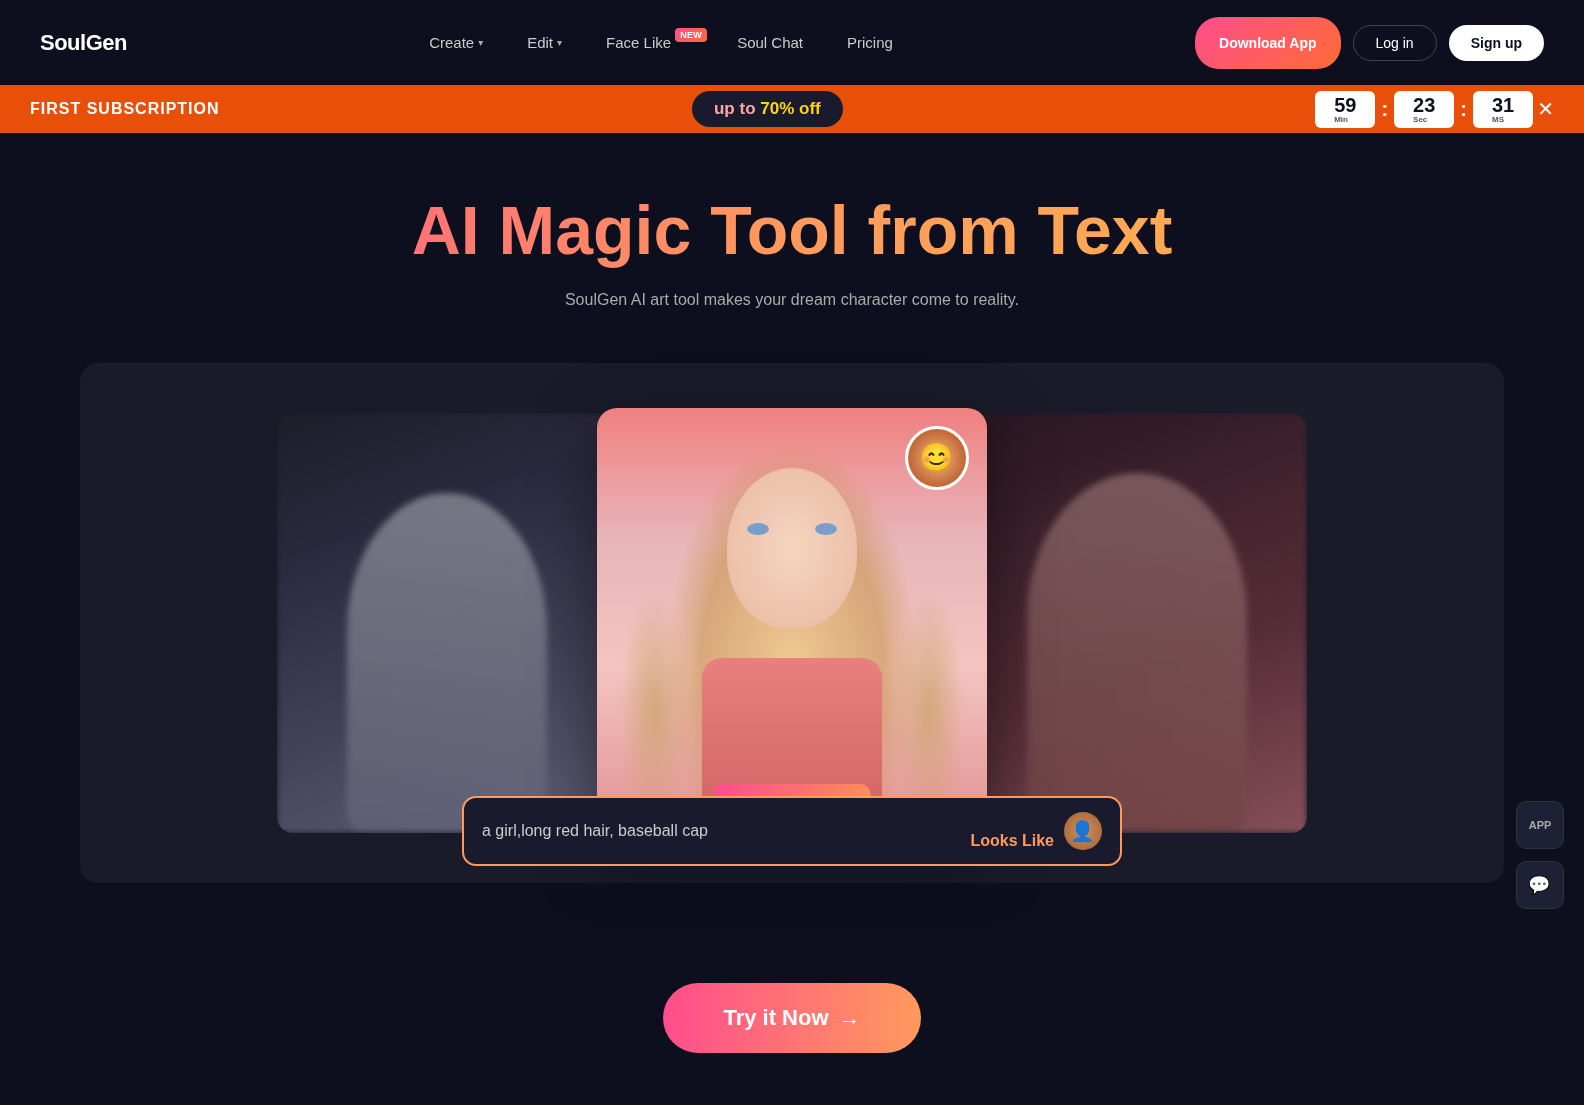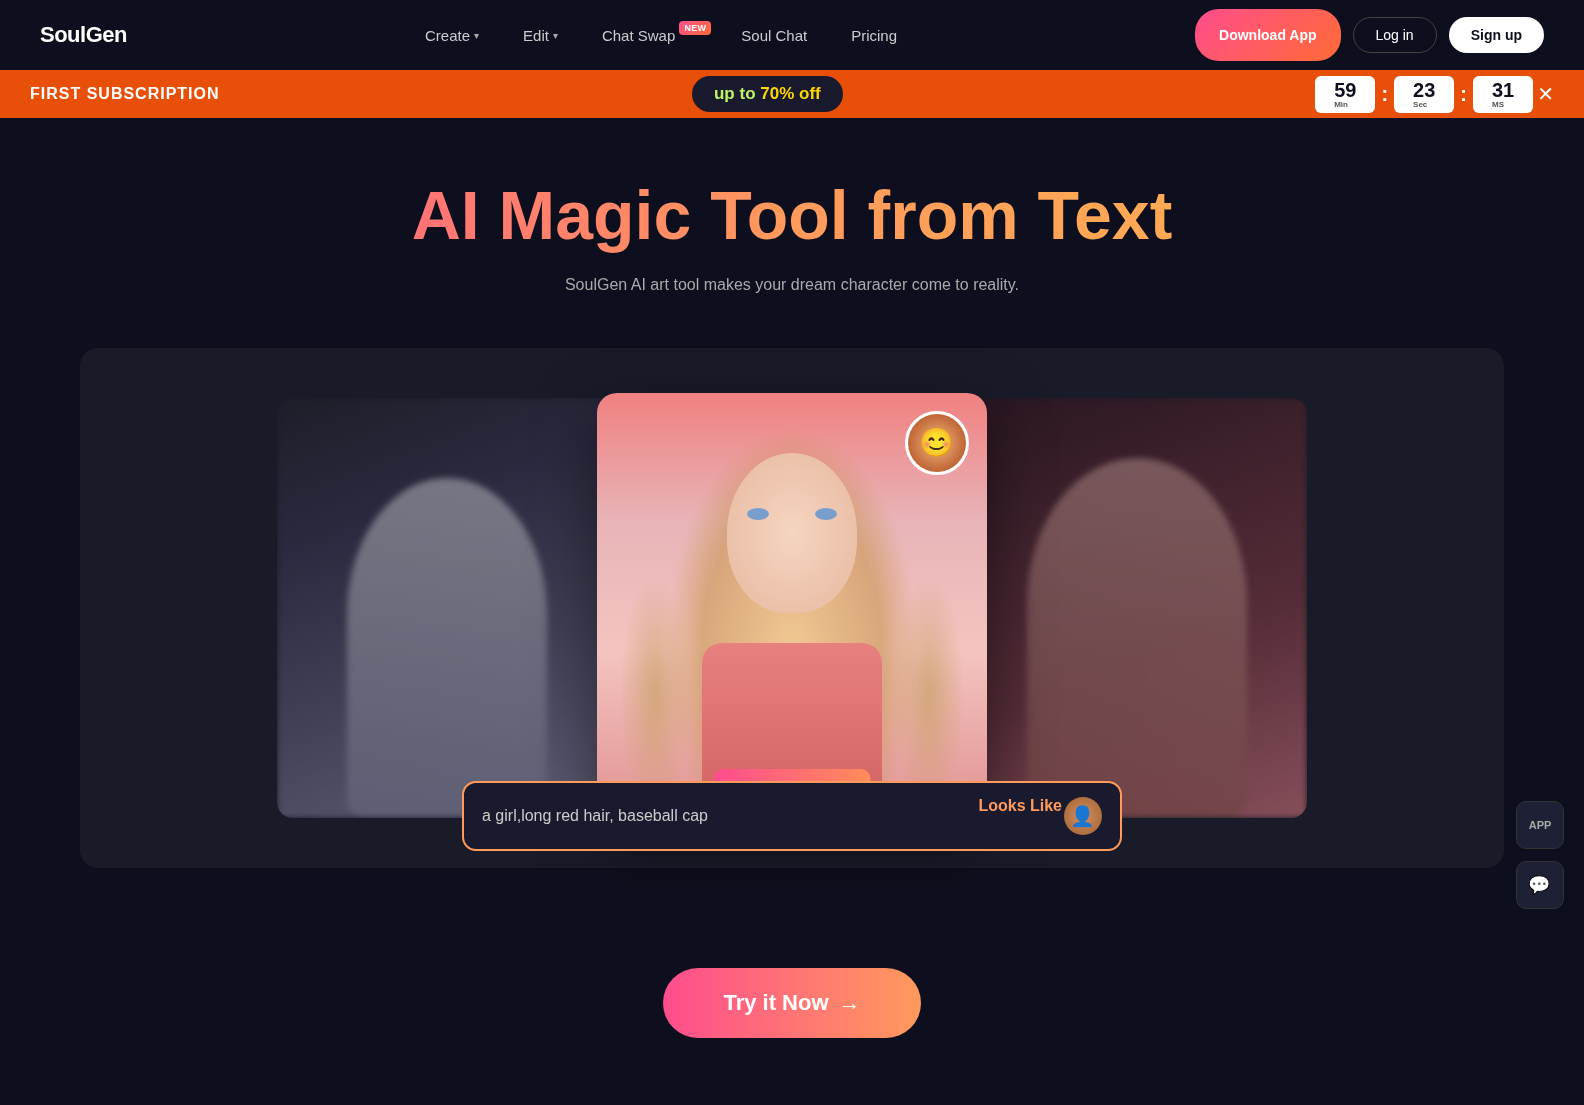--- a/index.html
+++ b/index.html
@@ -11,21 +11,21 @@
       min-height: 1105px;
       overflow-x: hidden;
     }
 
     
     .navbar {
       display: flex;
       align-items: center;
       justify-content: space-between;
       padding: 0 40px;
-      height: 70px;
+      height: 85px;
       background: #0d0f1e;
       position: relative;
       z-index: 10;
     }
     .nav-logo {
       font-size: 22px;
       font-weight: 700;
       color: #fff;
       letter-spacing: -0.5px;
     }
@@ -120,21 +120,21 @@
     }
     .promo-discount {
       background: #1a1a2e;
       color: #fff;
       padding: 8px 22px;
       border-radius: 30px;
       font-size: 17px;
       font-weight: 700;
     }
     .promo-discount span {
-      color: #bef264;
+      color: #fca5a5;
     }
     .promo-timer {
       display: flex;
       align-items: center;
       gap: 4px;
     }
     .timer-block {
       background: #fff;
       color: #0d0f1e;
       border-radius: 6px;
@@ -394,22 +394,22 @@
       gap: 12px;
       z-index: 20;
     }
     .prompt-input-text {
       flex: 1;
       color: #ccc;
       font-size: 16px;
     }
     .looks-like {
       display: flex;
-      align-items: flex-start;
-      gap: 2px;
+      align-items: flex-end;
+      gap: 10px;
       color: #ff9a5c;
       font-size: 16px;
       font-weight: 600;
       white-space: nowrap;
     }
     .looks-like-avatar {
       width: 38px;
       height: 38px;
       border-radius: 50%;
       background: radial-gradient(ellipse, #d09060 0%, #a06030 100%);
@@ -474,21 +474,21 @@
   <div class="nav-links">
     <div class="nav-link">
       <span>Create</span>
       <span class="arrow">▾</span>
     </div>
     <div class="nav-link">
       <span>Edit</span>
       <span class="arrow">▾</span>
     </div>
     <div class="nav-link" style="position:relative; padding-right: 40px;">
-      <span>Chat Swap</span>
+      <span>Face Like</span>
       <span class="new-badge">NEW</span>
     </div>
     <div class="nav-link">
       <span>Soul Chat</span>
     </div>
     <div class="nav-link">
       <span>Pricing</span>
     </div>
   </div>
 

